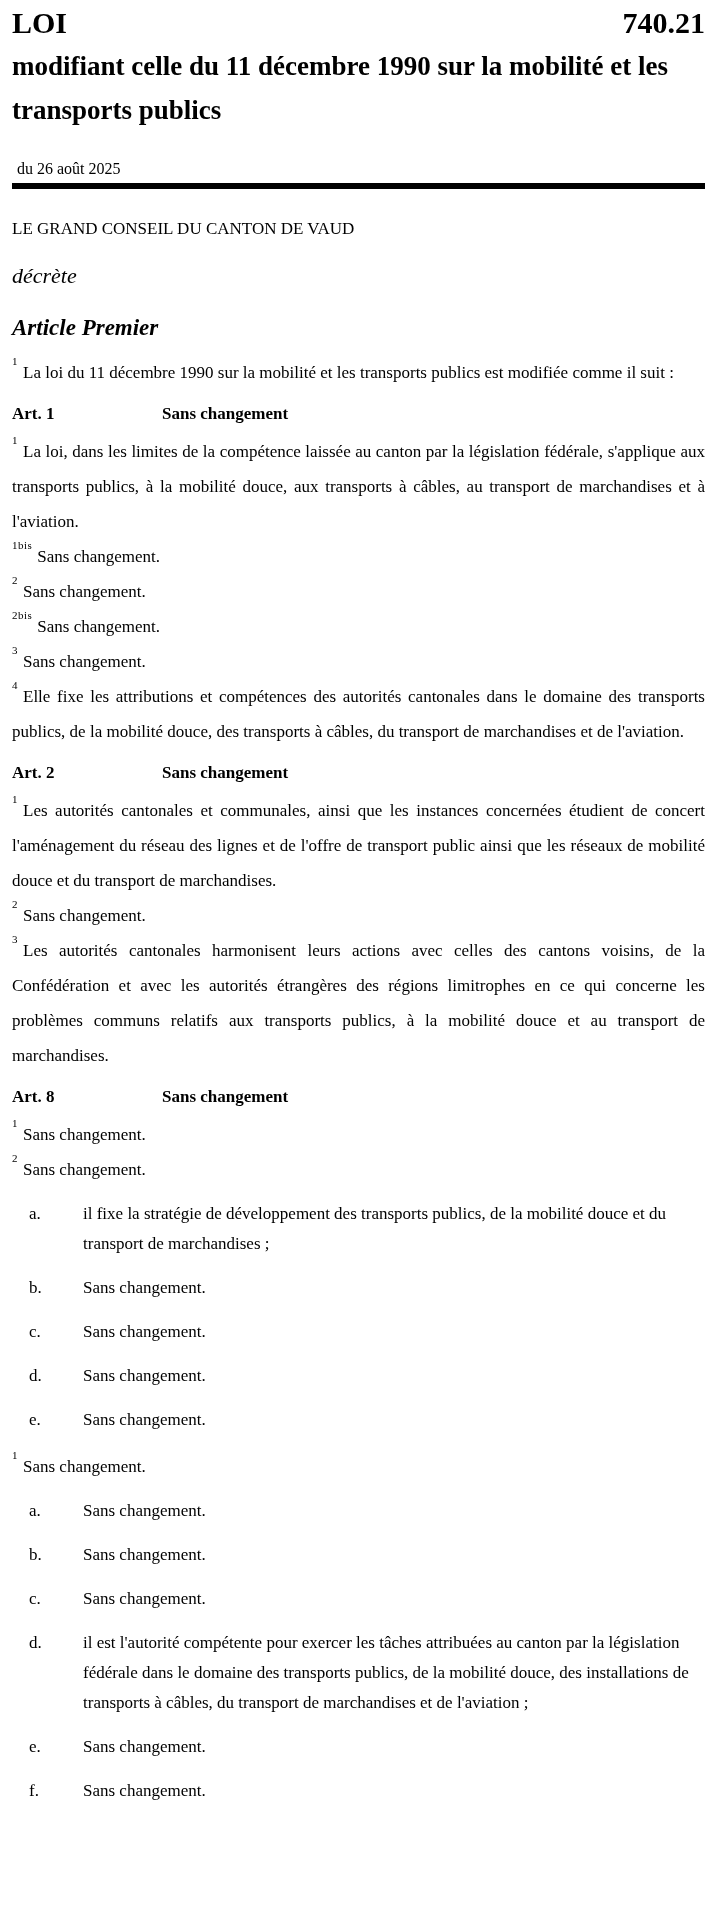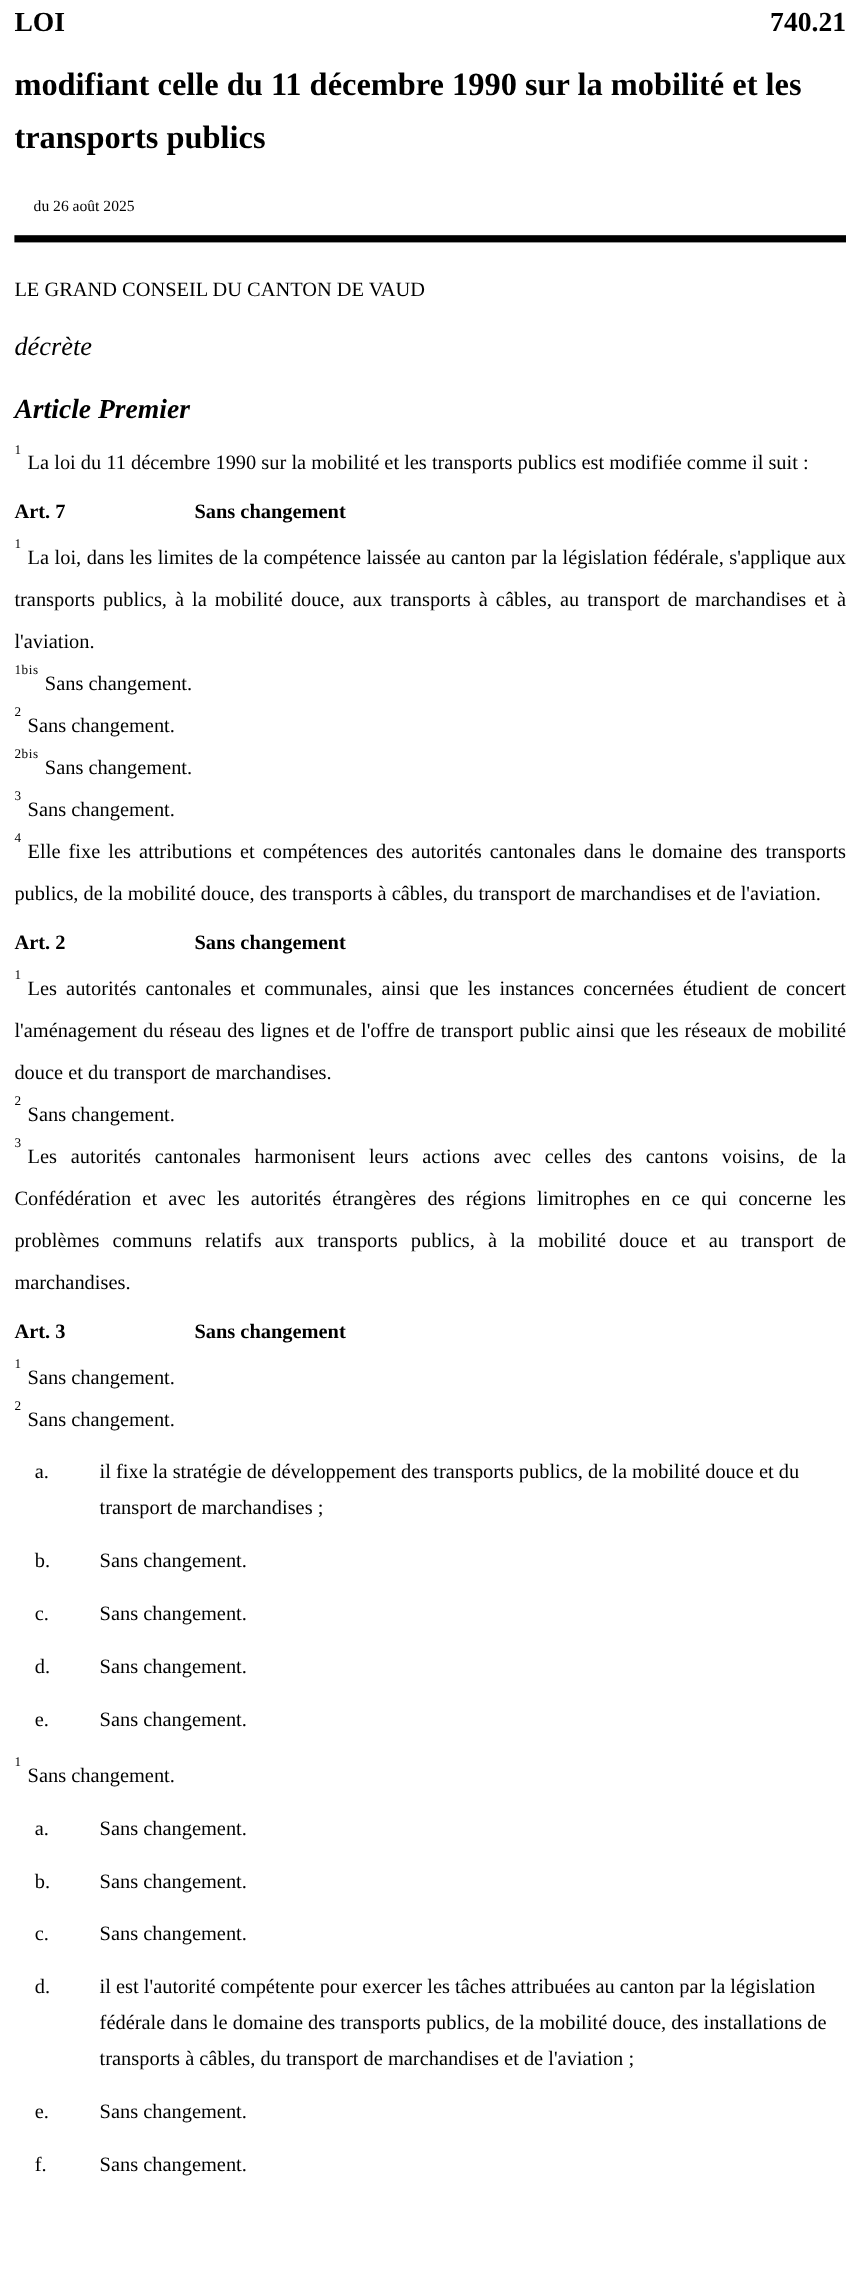--- a/index.html
+++ b/index.html
@@ -11,36 +11,36 @@
     color: #000000;
     font-family: "Liberation Serif", "DejaVu Serif", serif;
     padding: 6px 8px 0 12px;
     overflow: hidden;
   }
 
   .doc-header {
     display: flex;
     justify-content: space-between;
     align-items: baseline;
-    font-size: 23px;
+    font-size: 30px;
     font-weight: bold;
-    margin-bottom: 16px;
+    margin-bottom: 4px;
   }
 
   .doc-title {
     font-size: 27px;
     font-weight: bold;
     line-height: 44px;
     margin: 0 0 28px 0;
     max-width: 660px;
   }
 
   .date-line {
-    font-size: 13px;
-    margin: 16px;
+    font-size: 16px;
+    margin: 5px;
   }
 
   .rule {
     border: none;
     border-top: 6px solid #000000;
     margin: 5px 0 0 0;
     width: 100%;
   }
 
   .council   { font-size: 17px; margin: 30px 0 0 0; }
@@ -113,32 +113,32 @@
 
 <p class="council">LE GRAND CONSEIL DU CANTON DE VAUD</p>
 
 <p class="decree">décrète</p>
 
 <p class="article-premier">Article Premier</p>
 
 <p class="para justify intro"><sup class="pnum">1</sup><span>La loi du 11 décembre 1990 sur la mobilité et les transports publics est modifiée comme il suit :</span></p>
 
 <div id="articles">
-    <div class="art-heading"><span class="art-label">Art. 7</span><span>Sans changement</span></div>
+    <div class="art-heading"><span class="art-label">Art. 1</span><span>Sans changement</span></div>
     <p class="para justify"><sup class="pnum">1</sup><span>La loi, dans les limites de la compétence laissée au canton par la législation fédérale, s'applique aux transports publics, à la mobilité douce, aux transports à câbles, au transport de marchandises et à l'aviation.</span></p>
     <p class="para"><sup class="pnum">1bis</sup><span>Sans changement.</span></p>
     <p class="para"><sup class="pnum">2</sup><span>Sans changement.</span></p>
     <p class="para"><sup class="pnum">2bis</sup><span>Sans changement.</span></p>
     <p class="para"><sup class="pnum">3</sup><span>Sans changement.</span></p>
     <p class="para justify"><sup class="pnum">4</sup><span>Elle fixe les attributions et compétences des autorités cantonales dans le domaine des transports publics, de la mobilité douce, des transports à câbles, du transport de marchandises et de l'aviation.</span></p>
     <div class="art-heading"><span class="art-label">Art. 2</span><span>Sans changement</span></div>
     <p class="para justify"><sup class="pnum">1</sup><span>Les autorités cantonales et communales, ainsi que les instances concernées étudient de concert l'aménagement du réseau des lignes et de l'offre de transport public ainsi que les réseaux de mobilité douce et du transport de marchandises.</span></p>
     <p class="para"><sup class="pnum">2</sup><span>Sans changement.</span></p>
     <p class="para justify"><sup class="pnum">3</sup><span>Les autorités cantonales harmonisent leurs actions avec celles des cantons voisins, de la Confédération et avec les autorités étrangères des régions limitrophes en ce qui concerne les problèmes communs relatifs aux transports publics, à la mobilité douce et au transport de marchandises.</span></p>
-    <div class="art-heading"><span class="art-label">Art. 3</span><span>Sans changement</span></div>
+    <div class="art-heading"><span class="art-label">Art. 8</span><span>Sans changement</span></div>
     <p class="para"><sup class="pnum">1</sup><span>Sans changement.</span></p>
     <p class="para"><sup class="pnum">2</sup><span>Sans changement.</span></p>
     <div class="item"><span class="item-marker">a.</span><span>il fixe la stratégie de développement des transports publics, de la mobilité douce et du transport de marchandises ;</span></div>
     <div class="item"><span class="item-marker">b.</span><span>Sans changement.</span></div>
     <div class="item"><span class="item-marker">c.</span><span>Sans changement.</span></div>
     <div class="item"><span class="item-marker">d.</span><span>Sans changement.</span></div>
     <div class="item"><span class="item-marker">e.</span><span>Sans changement.</span></div>
     <p class="para"><sup class="pnum">1</sup><span>Sans changement.</span></p>
     <div class="item"><span class="item-marker">a.</span><span>Sans changement.</span></div>
     <div class="item"><span class="item-marker">b.</span><span>Sans changement.</span></div>

